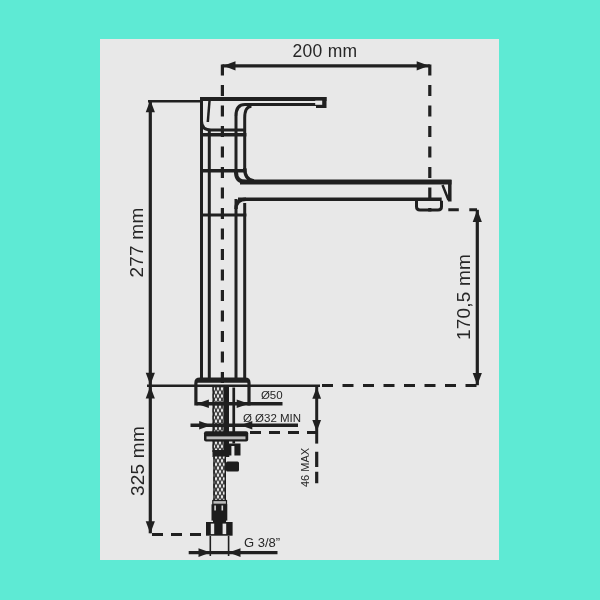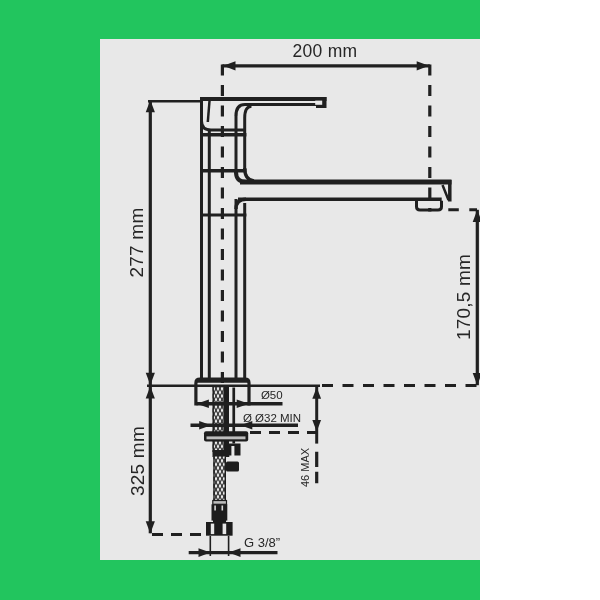--- a/index.html
+++ b/index.html
@@ -1,16 +1,16 @@
 <!DOCTYPE html>
 <html><head>
 <meta charset="utf-8">
 <style>
   html,body{margin:0;padding:0;background:#ffffff;}
-  #stage{position:relative;width:480px;height:600px;background:#22c55e;overflow:hidden;}
+  #stage{position:relative;width:600px;height:600px;background:#5eead4;overflow:hidden;}
   svg{position:absolute;left:0;top:0;filter:blur(0.45px);}
   text{font-family:"Liberation Sans",sans-serif;fill:#262626;}
 </style>
 </head>
 <body>
 <div id="stage">
 <svg width="600" height="600" viewBox="0 0 600 600">
   <defs>
     <pattern id="braid" width="4" height="7.2" patternUnits="userSpaceOnUse">
       <rect width="4" height="7.2" fill="#ececec"></rect>

